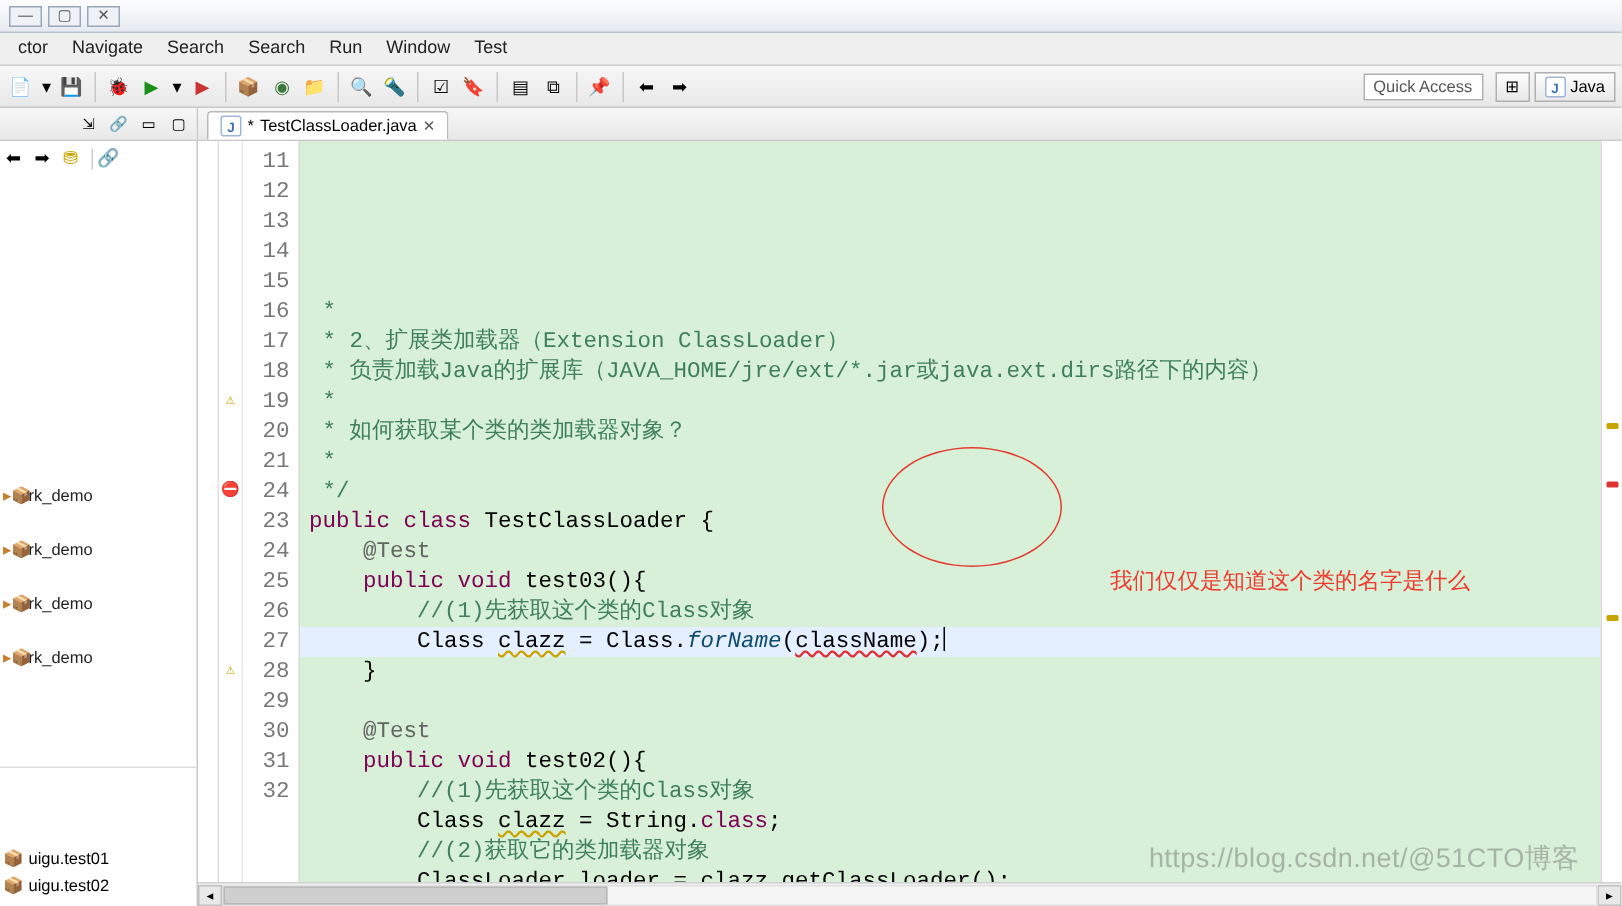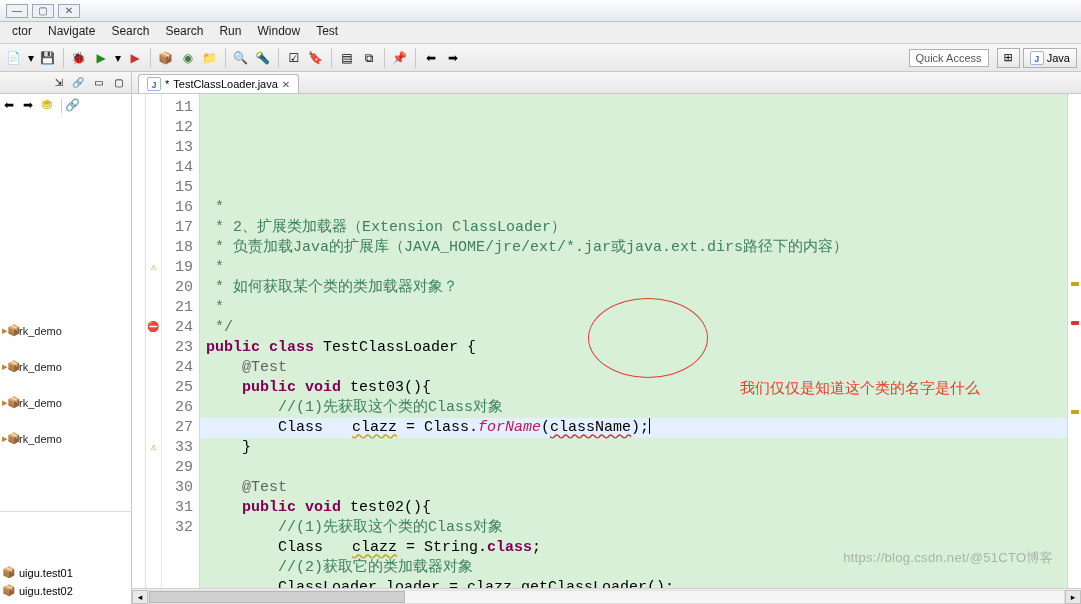--- a/index.html
+++ b/index.html
@@ -141,45 +141,45 @@
     flex:1;
     background:#d7f0d7;
     padding:4px 0 0 6px;
     position:relative;
     white-space:pre;
     overflow:hidden;
   }
   .code-line { height:20px; }
   .hl-line { background:#e4efff; margin-left:-6px; padding-left:6px; }
   .c-comment { color:#3f7f5f; }
-  .c-key { color:#7f0055; font-weight:bold; }
+  .c-key { color:#7f0055; font-weight:normal; }
   .c-ann { color:#646464; }
-  .c-static { color:#be185d; font-style:italic; }
+  .c-static { color:#0c4a6e; font-style:italic; }
   .c-err { text-decoration: underline wavy #d33; text-underline-offset:2px; }
-  .c-warn { text-decoration: underline wavy #caa400; text-underline-offset:2px;margin-left:20px; }
+  .c-warn { text-decoration: underline wavy #caa400; text-underline-offset:2px; }
   .caret { display:inline-block; width:1px; height:16px; background:#000; margin-bottom:-3px; }
   
   .red-ellipse {
     position:absolute;
     border:1.5px solid #e43b2f;
     border-radius:50%;
     pointer-events:none;
   }
   .red-text {
     position:absolute; color:#ef3a2e; font-family:"Microsoft YaHei",sans-serif; font-size:15px;
     pointer-events:none;
   }
   .overview-ruler {
     width:14px; background:#fff; border-left:1px solid #d8d8d8;
     position:relative;
   }
   .ov-mark { position:absolute; width:8px; height:4px; left:3px; border-radius:1px; }
   .watermark {
-    position:absolute; right:14px; bottom:20px;
-    color:rgba(130,130,130,.55); font-size:13px;
+    position:absolute; right:14px; bottom:6px;
+    color:rgba(130,130,130,.55); font-size:18px;
     font-family:"Microsoft YaHei",sans-serif;
     letter-spacing:.3px;
     pointer-events:none;
   }
   .scrollbar-h {
     height:16px; background:#f0f0f0; border-top:1px solid #d0d0d0;
     display:flex; align-items:center;
   }
   .sb-arrow { width:16px;height:14px;border:1px solid #c0c0c0;background:#e8e8e8; font-size:9px; text-align:center; line-height:12px; }
   .sb-track { flex:1; height:14px; background:#f5f5f5; border:1px solid #e0e0e0; position:relative; }
@@ -341,21 +341,21 @@
           <div>18</div>
           <div>19</div>
           <div>20</div>
           <div>21</div>
           <div>24</div>
           <div>23</div>
           <div>24</div>
           <div>25</div>
           <div>26</div>
           <div>27</div>
-          <div>33</div>
+          <div>28</div>
           <div>29</div>
           <div>30</div>
           <div>31</div>
           <div>32</div>
         </div>
       <div class="code" id="code">
         
         
         
       <div class="code-line"><span class="c-comment"> *</span></div><div class="code-line"><span class="c-comment"> * 2、扩展类加载器（Extension ClassLoader）</span></div><div class="code-line"><span class="c-comment"> * 负责加载Java的扩展库（JAVA_HOME/jre/ext/*.jar或java.ext.dirs路径下的内容）</span></div><div class="code-line"><span class="c-comment"> *</span></div><div class="code-line"><span class="c-comment"> * 如何获取某个类的类加载器对象？</span></div><div class="code-line"><span class="c-comment"> *</span></div><div class="code-line"><span class="c-comment"> */</span></div><div class="code-line"><span class="c-key">public</span><span> </span><span class="c-key">class</span><span> TestClassLoader {</span></div><div class="code-line"><span>    </span><span class="c-ann">@Test</span></div><div class="code-line"><span>    </span><span class="c-key">public</span><span> </span><span class="c-key">void</span><span> test03(){</span></div><div class="code-line"><span>        </span><span class="c-comment">//(1)先获取这个类的Class对象</span></div><div class="code-line hl-line"><span>        Class </span><span class="c-warn">clazz</span><span> = Class.</span><span class="c-static">forName</span><span>(</span><span class="c-err">className</span><span>);</span><span class="caret"></span></div><div class="code-line"><span>    }</span></div><div class="code-line"><span></span></div><div class="code-line"><span>    </span><span class="c-ann">@Test</span></div><div class="code-line"><span>    </span><span class="c-key">public</span><span> </span><span class="c-key">void</span><span> test02(){</span></div><div class="code-line"><span>        </span><span class="c-comment">//(1)先获取这个类的Class对象</span></div><div class="code-line"><span>        Class </span><span class="c-warn">clazz</span><span> = String.</span><span class="c-key">class</span><span>;</span></div><div class="code-line"><span>        </span><span class="c-comment">//(2)获取它的类加载器对象</span></div><div class="code-line"><span>        ClassLoader loader = clazz.getClassLoader();</span></div><div class="red-ellipse" style="left:388px; top:204px; width:120px; height:80px;"></div><div class="red-text" style="left:540px; top:284px;">我们仅仅是知道这个类的名字是什么</div><div class="watermark">https://blog.csdn.net/@51CTO博客</div></div>

